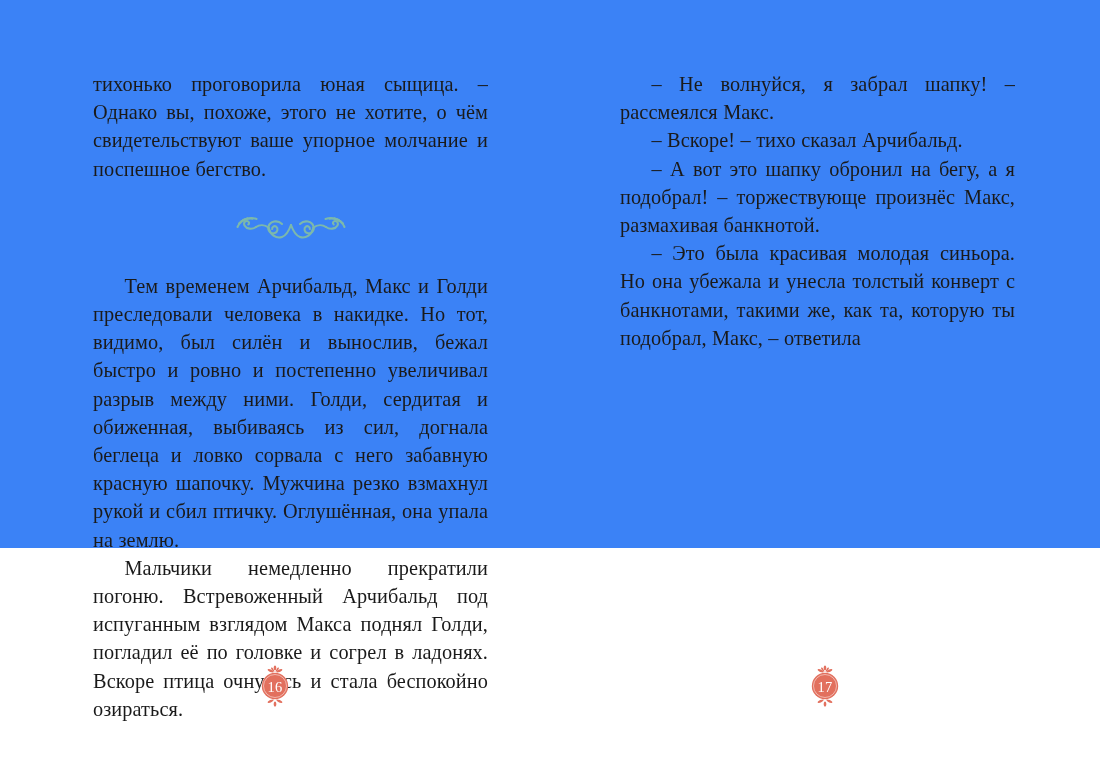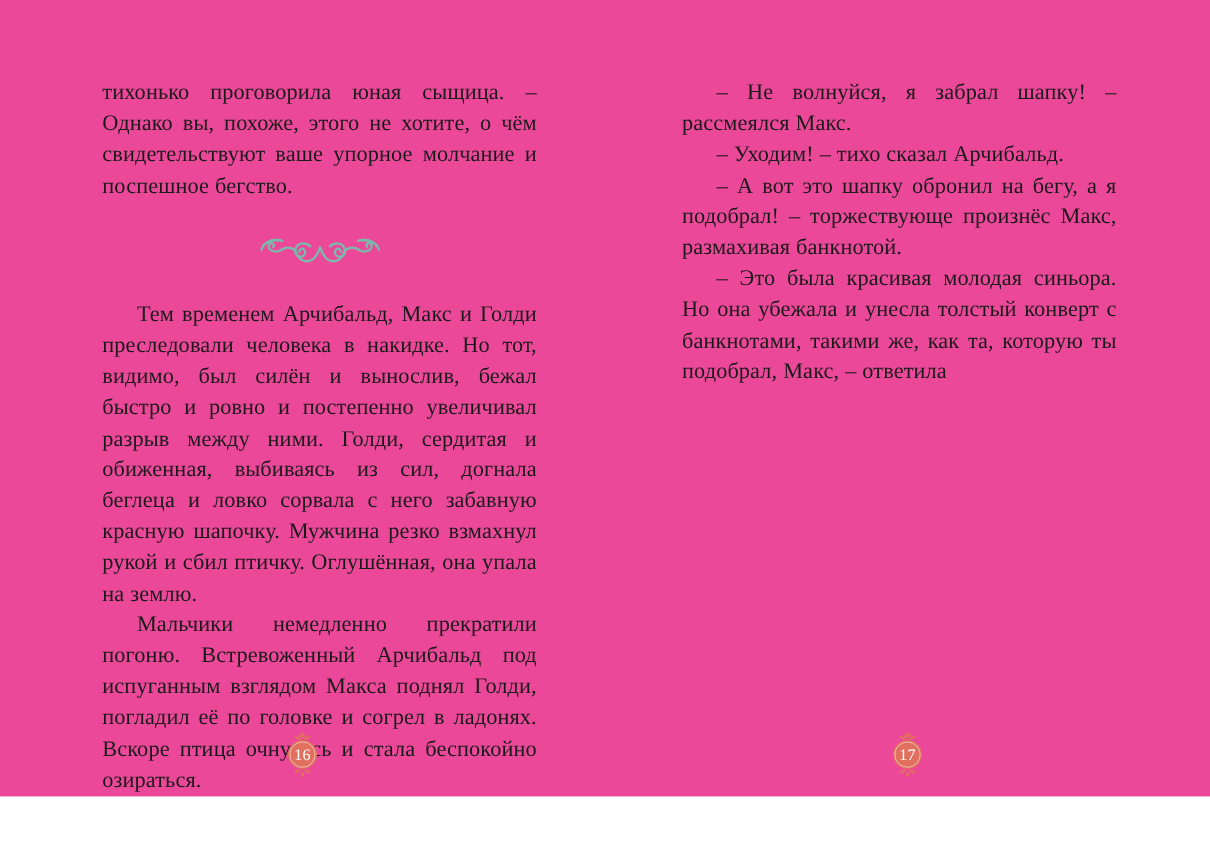--- a/index.html
+++ b/index.html
@@ -11,22 +11,22 @@
     width: 1100px;
     height: 770px;
     font-family: "Liberation Serif", "DejaVu Serif", serif;
     color: #1a1a1a;
     overflow: hidden;
   }
 
   .spread {
     position: relative;
     width: 1100px;
-    height: 724px;
-    background: #ec4899;
+    height: 548px;
+    background: #3b82f6;
     display: flex;
   }
 
   .page {
     position: relative;
     width: 550px;
     height: 770px;
     box-sizing: border-box;
   }
 
@@ -175,21 +175,21 @@
         <span class="folio-num">16</span>
       </div>
     </div>
 
   </div>
 
   <div class="page page-right">
 
     <div class="textblock">
       <p class="para">– Не волнуйся, я забрал шапку! – рассмеялся Макс.</p>
-      <p class="para">– Уходим! – тихо сказал Арчибальд.</p>
+      <p class="para">– Вскоре! – тихо сказал Арчибальд.</p>
       <p class="para">– А вот это шапку обронил на бегу, а я подобрал! – торжествующе произнёс Макс, размахивая банкнотой.</p>
       <p class="para">– Это была красивая молодая синьора. Но она убежала и унесла толстый конверт с банкнотами, такими же, как та, которую ты подобрал, Макс, – ответила</p>
     </div>
 
     <div class="folio">
       <div class="folio-badge">
         <svg width="42" height="44" viewBox="0 0 42 44">
           <g fill="#e2705e">
             <path d="M21 1.5 c0.9 0 1.3 1.2 1.3 2.6 c0 1.3 -0.5 2.3 -1.3 2.3
                      c-0.8 0 -1.3 -1 -1.3 -2.3 c0 -1.4 0.4 -2.6 1.3 -2.6 z"></path>

